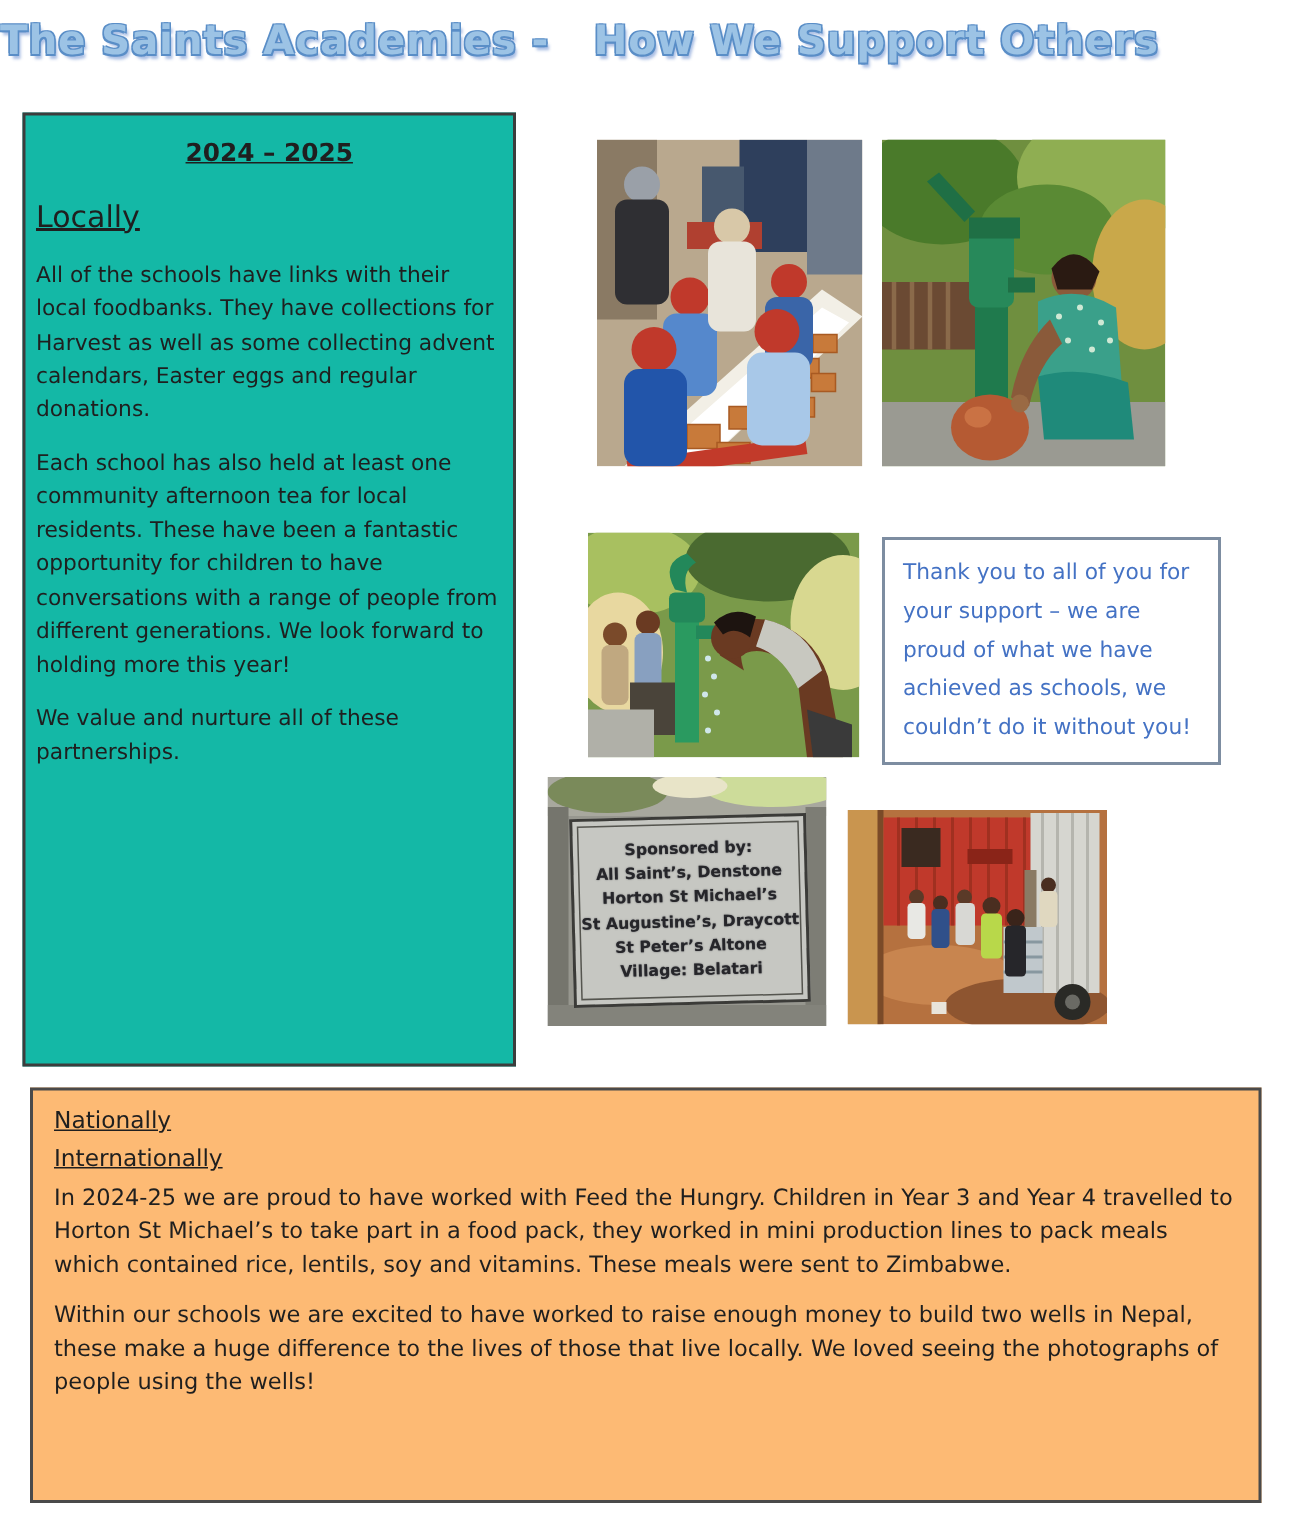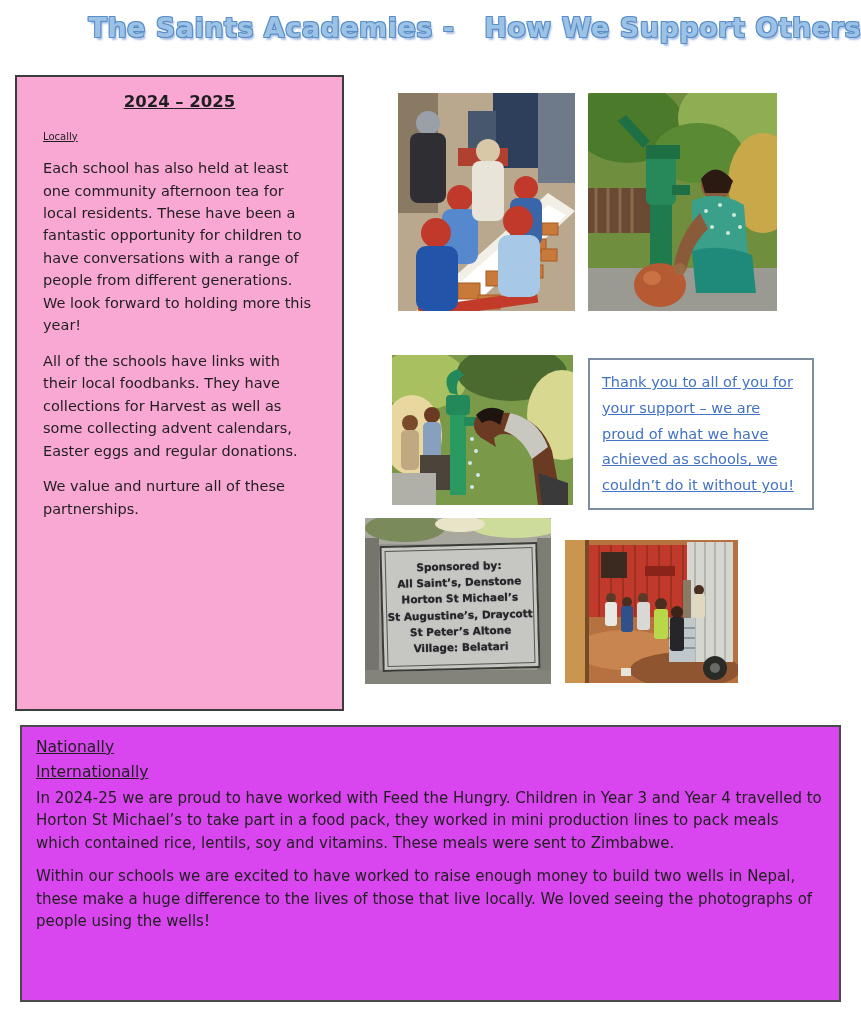--- a/index.html
+++ b/index.html
@@ -2,52 +2,52 @@
 <html><head>
 <meta charset="utf-8">
 <style>
   html,body{margin:0;padding:0;background:#ffffff;}
   .page{
     position:relative;width:861px;height:1024px;background:#ffffff;
     font-family:"DejaVu Sans", sans-serif;color:#1f1f1f;overflow:hidden;
   }
   
   .title{
-    position:absolute;top:12px;left:0;width:100%;text-align:right;
+    position:absolute;top:12px;left:0;width:100%;text-align:left;
     font-size:27px;font-weight:bold;letter-spacing:0.5px;
     color:#9cc3e5;
     text-shadow:
       -1px -1px 0 #5a8ec7, 1px -1px 0 #5a8ec7,
       -1px 1px 0 #5a8ec7, 1px 1px 0 #5a8ec7,
       2px 3px 2px rgba(68,114,196,0.45);
     white-space:pre;
   }
   
   .left-panel{
     position:absolute;left:15px;top:75px;width:329px;height:636px;
-    border:2px solid #3c3c3c;box-sizing:border-box;padding:10px 26px;
-    font-size:14.5px;line-height:1.55;background:#f9a8d4;
+    border:2px solid #3c3c3c;box-sizing:border-box;padding:10px 7px;
+    font-size:14.5px;line-height:1.55;background:#14b8a6;
   }
   .left-panel .year-heading{
     text-align:center;text-decoration:underline;font-size:16.5px;
     font-weight:bold;margin:2px 0 14px 0;
   }
   .left-panel p{margin:0 0 13px 0;}
-  .sub-heading{text-decoration:underline;margin:0 0 13px 0;font-size:10px;}
+  .sub-heading{text-decoration:underline;margin:0 0 13px 0;font-size:20px;}
   .bottom-panel{
     position:absolute;left:20px;top:725px;width:821px;height:277px;
     border:2px solid #4a4a4a;box-sizing:border-box;padding:9px 14px;
-    font-size:15px;line-height:1.5;background:#d946ef;
+    font-size:15px;line-height:1.5;background:#fdba74;
   }
   .bottom-panel p{margin:0 0 11px 0;}
   .bottom-panel .sub-heading{margin:0 0 2px 0;font-size:15.5px;}
   .thanks-box{
     position:absolute;left:588px;top:358px;width:226px;height:152px;
     border:2px solid #7d8da1;box-sizing:border-box;padding:10px 12px;
-    color:#4472c4;font-size:14.5px;line-height:1.78;background:#fff;text-decoration:underline;
+    color:#4472c4;font-size:14.5px;line-height:1.78;background:#fff;
   }
   
   .photo{position:absolute;overflow:hidden;}
   .photo svg{display:block;}
   .photo-food{left:398px;top:93px;width:177px;height:218px;}
   .photo-woman{left:588px;top:93px;width:189px;height:218px;}
   .photo-drink{left:392px;top:355px;width:181px;height:150px;}
   .photo-sign{left:365px;top:518px;width:186px;height:166px;}
   .photo-container{left:565px;top:540px;width:173px;height:143px;}
   
@@ -66,22 +66,22 @@
 </head>
 <body>
 
 <div class="page">
 
   <div class="title">The Saints Academies -   How We Support Others</div>
 
   <div class="left-panel">
     <div class="year-heading">2024 – 2025</div>
     <p class="sub-heading">Locally</p>
+    <p>All of the schools have links with their local foodbanks. They have collections for Harvest as well as some collecting advent calendars, Easter eggs and regular donations.</p>
     <p>Each school has also held at least one community afternoon tea for local residents. These have been a fantastic opportunity for children to have conversations with a range of people from different generations. We look forward to holding more this year!</p>
-    <p>All of the schools have links with their local foodbanks. They have collections for Harvest as well as some collecting advent calendars, Easter eggs and regular donations.</p>
     <p>We value and nurture all of these partnerships.</p>
   </div>
 
   <div class="photo photo-food">
     <svg width="177" height="218" viewBox="0 0 177 218" aria-hidden="true">
       <rect width="177" height="218" fill="#b9a88e"></rect>
       <rect x="0" y="0" width="40" height="120" fill="#8a7a64"></rect>
       <rect x="95" y="0" width="45" height="75" fill="#2e3f5c"></rect>
       <rect x="140" y="0" width="37" height="90" fill="#6e7a8a"></rect>
       <rect x="70" y="18" width="28" height="55" fill="#47586e"></rect>

